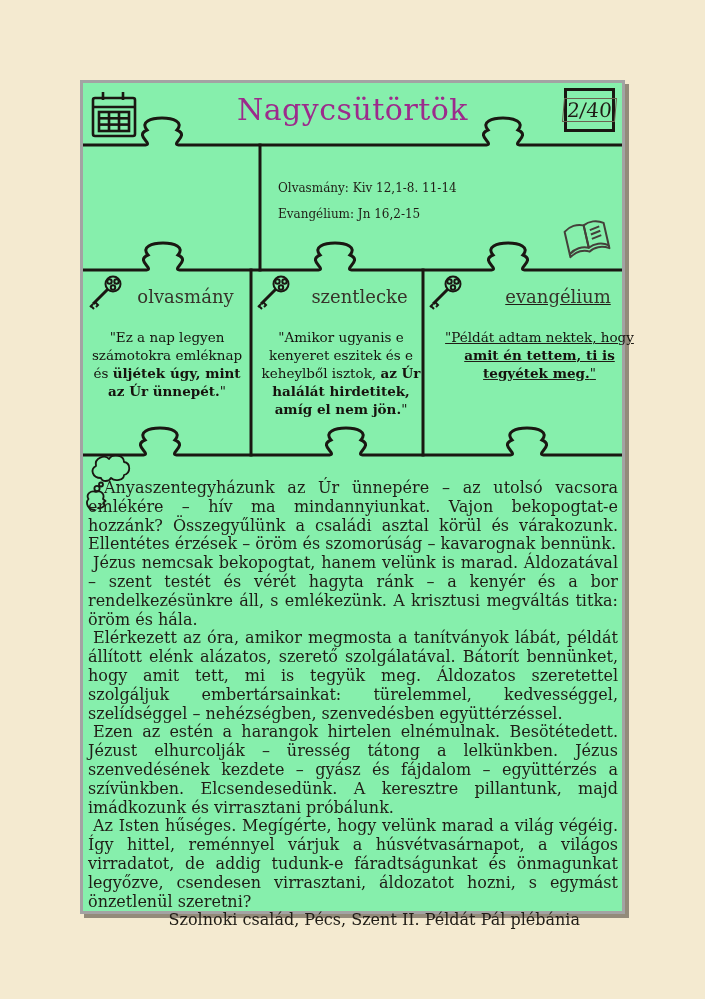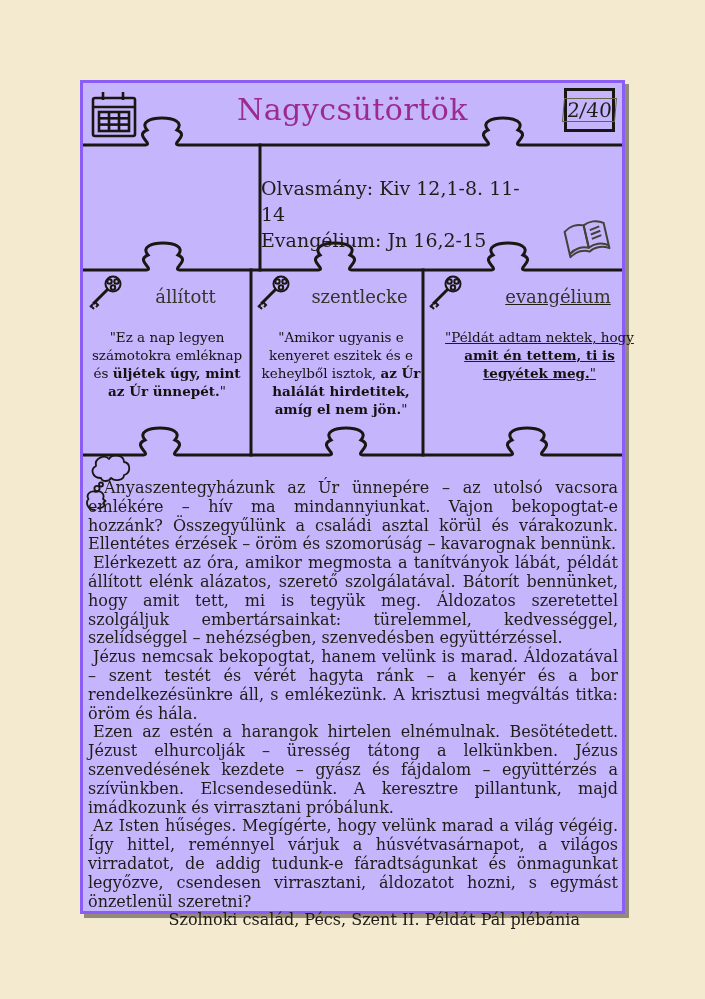--- a/index.html
+++ b/index.html
@@ -7,44 +7,44 @@
     width:705px;height:999px;
     background:#f4ead0;
     font-family:"DejaVu Serif","Liberation Serif",serif;
     color:#201d16;
     position:relative;
     overflow:hidden;
   }
   .frame{
     position:absolute;left:80px;top:80px;
     width:539px;height:828px;
-    border:3px solid #8b5cf6;
+    border:3px solid #a3a3a3;
     box-shadow:4px 4px 0 rgba(95,88,75,.65);
-    background:#c4b5fd;
+    background:#86efac;
   }
   .lines-svg{position:absolute;left:0;top:0;width:539px;height:828px;pointer-events:none;}
   
   .hdr-title{
     position:absolute;left:0;right:0;top:9px;
     text-align:center;
     font-size:30px;color:#9c2b8c;letter-spacing:.5px;
   }
   .cal-icon{position:absolute;left:6px;top:6px;}
   .numbox{
     position:absolute;right:7px;top:5px;width:45px;height:38px;
     border:3px solid #1a1712;display:flex;align-items:center;justify-content:center;
   }
   .numbox-inner{
     border:1px solid #6b6350;padding:0 3px;line-height:1.1;
     font-size:20px;transform:skewX(-5deg);
   }
   
   .readings{
-    position:absolute;left:178px;top:92px;width:280px;
-    font-size:19px;line-height:26px;
+    position:absolute;left:195px;top:92px;width:280px;
+    font-size:12px;line-height:26px;
   }
   .book-icon{position:absolute;left:478px;top:134px;}
   
   .col{position:absolute;top:187px;height:185px;}
   .col1{left:0;width:168px;}
   .col2{left:168px;width:180px;}
   .col3{left:340px;width:233px;text-decoration:underline;}
   .col-head{
     display:flex;align-items:center;gap:6px;
     padding:6px 2px 0 3px;height:40px;
@@ -137,21 +137,21 @@
           <g class="ink" stroke-width="2">
             <circle cx="27" cy="10" r="7.5"></circle>
             <circle cx="23.5" cy="7.5" r="2.2"></circle>
             <circle cx="30.5" cy="7.5" r="2.2"></circle>
             <circle cx="27" cy="13.5" r="2.2"></circle>
             <path d="M22 15 L7 30" stroke-width="3"></path>
             <path d="M7 30 L4 33 M9 28 L12 31 L10 33 M5 32 L8 35"></path>
           </g>
         </svg>
       </span>
-      <span class="col-label">állított</span>
+      <span class="col-label">olvasmány</span>
     </div>
     <div class="quote"><span>"Ez a nap legyen számotokra emléknap és </span><b>üljétek úgy, mint az Úr ünnepét.</b><span>"</span></div>
   </div>
 
   <div class="col col2">
     <div class="col-head">
       <span>
         <svg width="38" height="40" viewBox="0 0 38 40">
           <g class="ink" stroke-width="2">
             <circle cx="27" cy="10" r="7.5"></circle>
@@ -193,20 +193,20 @@
         <path d="M18 26 C9 26 7 17 13 14 C11 6 22 2 26 7 C30 1 41 3 41 10 C48 11 48 21 41 23 C41 28 32 30 28 26 C26 30 19 30 18 26 Z"></path>
         <circle cx="18" cy="32.5" r="2"></circle>
         <circle cx="14" cy="36.5" r="2.6"></circle>
         <path d="M12 58 C5 58 2 51 5.5 47 C2.5 42 8 38 13 40 C18 38 22 42 20 47 L22.5 49 L20.5 50.5 L21.5 53.5 C19.5 56 16 57 14.5 55.5"></path>
       </g>
     </svg>
   </div>
 
   <div class="body-text">
     <p class="first">Anyaszentegyházunk az Úr ünnepére – az utolsó vacsora emlékére – hív ma mindannyiunkat. Vajon bekopogtat-e hozzánk? Összegyűlünk a családi asztal körül és várakozunk. Ellentétes érzések – öröm és szomorúság – kavarognak bennünk.</p>
+    <p>Jézus nemcsak bekopogtat, hanem velünk is marad. Áldozatával – szent testét és vérét hagyta ránk – a kenyér és a bor rendelkezésünkre áll, s emlékezünk. A krisztusi megváltás titka: öröm és hála.</p>
     <p>Elérkezett az óra, amikor megmosta a tanítványok lábát, példát állított elénk alázatos, szerető szolgálatával. Bátorít bennünket, hogy amit tett, mi is tegyük meg. Áldozatos szeretettel szolgáljuk embertársainkat: türelemmel, kedvességgel, szelídséggel – nehézségben, szenvedésben együttérzéssel.</p>
-    <p>Jézus nemcsak bekopogtat, hanem velünk is marad. Áldozatával – szent testét és vérét hagyta ránk – a kenyér és a bor rendelkezésünkre áll, s emlékezünk. A krisztusi megváltás titka: öröm és hála.</p>
     <p>Ezen az estén a harangok hirtelen elnémulnak. Besötétedett. Jézust elhurcolják – üresség tátong a lelkünkben. Jézus szenvedésének kezdete – gyász és fájdalom – együttérzés a szívünkben. Elcsendesedünk. A keresztre pillantunk, majd imádkozunk és virrasztani próbálunk.</p>
     <p>Az Isten hűséges. Megígérte, hogy velünk marad a világ végéig. Így hittel, reménnyel várjuk a húsvétvasárnapot, a világos virradatot, de addig tudunk-e fáradtságunkat és önmagunkat legyőzve, csendesen virrasztani, áldozatot hozni, s egymást önzetlenül szeretni?</p>
     <p class="signature">Szolnoki család, Pécs, Szent II. Példát Pál plébánia</p>
   </div>
 
 </div>
 
 </body></html>

